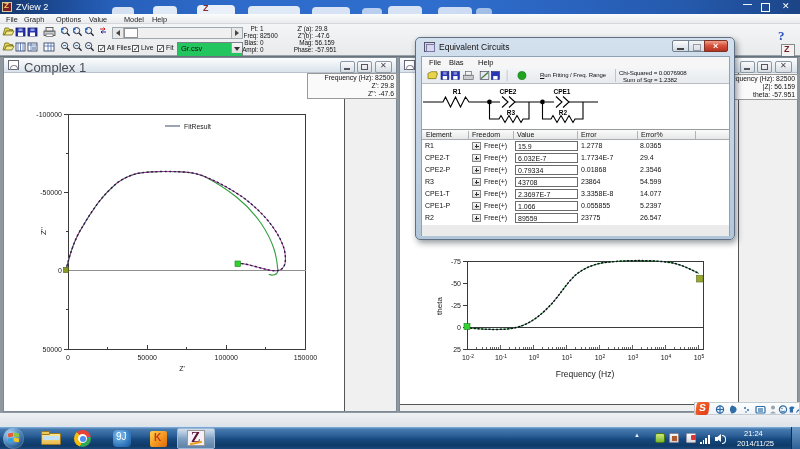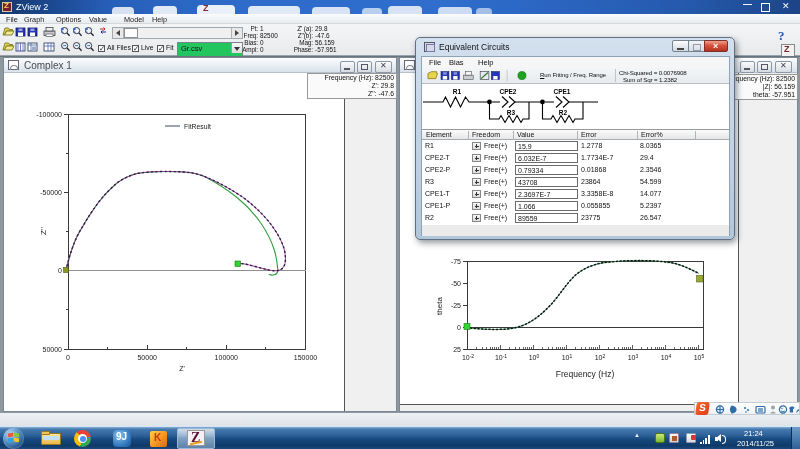--- a/index.html
+++ b/index.html
@@ -152,21 +152,21 @@
         <div class="abs" style="left:0;top:2px;width:20px;height:12px;background:linear-gradient(#fbe89a,#e8b94e);border:1px solid #a07820;border-radius:1px;box-sizing:border-box;"></div>
         <div class="abs" style="left:0;top:0;width:9px;height:4px;background:#e8c95e;border:1px solid #a07820;border-radius:1px 1px 0 0;box-sizing:border-box;"></div>
         <div class="abs" style="left:2px;top:5px;width:16px;height:4px;background:#bfe0f7;border-radius:1px;"></div>
       </div>
 <div class="abs" style="left:74px;top:428px;"></div>
 <div class="abs" style="left:74px;top:3px;width:17px;height:17px;border-radius:50%;background:conic-gradient(from -40deg,#ea4335 0 33%,#4285f4 33% 34%,#34a853 34% 66%,#fbbc05 66% 100%);">
         <div class="abs" style="left:4px;top:4px;width:9px;height:9px;border-radius:50%;background:#fff;"></div>
         <div class="abs" style="left:5.5px;top:5.5px;width:6px;height:6px;border-radius:50%;background:#4e8df5;"></div>
       </div>
 <div class="abs" style="left:113px;top:3px;width:18px;height:17px;border-radius:4px;background:radial-gradient(circle at 35% 30%,#7fc0f0,#2d72b8 70%,#1b5693);">
-        <span style="position:absolute;left:3px;top:1px;font-size:10px;color:#fff;font-weight:bold;">9J</span>
+        <span style="position:absolute;left:3px;top:1px;font-size:10px;color:#fff;font-weight:normal;">9J</span>
       </div>
 <div class="abs" style="left:150px;top:4px;width:17px;height:16px;background:linear-gradient(135deg,#ffd24a,#f2901e 60%,#d86b10);border-radius:2px;">
         <span style="position:absolute;left:4px;top:1px;font-size:10px;color:#c03a1a;font-weight:bold;">K</span>
       </div>
 <div class="abs" style="left:177px;top:1px;width:38px;height:21px;background:linear-gradient(rgba(255,255,255,.75),rgba(220,235,250,.55) 45%,rgba(170,200,230,.5));border:1px solid #9cb8d4;border-radius:2px;box-sizing:border-box;">
         <div class="abs" style="left:9px;top:1px;width:18px;height:16px;background:#f5f0f5;border:1px solid #999;box-sizing:border-box;">
           <span style="position:absolute;left:3px;top:-1px;font-size:14px;color:#5c1030;font-weight:bold;font-family:'Liberation Serif',serif;">Z</span>
           <div class="abs" style="left:2px;top:11px;width:12px;height:2px;background:#e8a020;transform:rotate(-12deg);"></div>
         </div>
       </div>
@@ -194,21 +194,21 @@
 <div class="abs" style="left:791px;top:0;width:1px;height:23px;background:#0c3055;"></div>
 <div class="abs" style="left:792px;top:0;width:8px;height:23px;background:linear-gradient(#6e9cc8,#2c5e94);"></div>
 </div>
 
 <div class="abs" style="left:3px;top:57px;width:394px;height:355px;background:#fff;border:1px solid #7b8895;box-sizing:border-box;">
 
   <div class="abs" style="left:0;top:0;width:392px;height:15px;background:linear-gradient(#fcfdfe,#d9e2ea);border-bottom:1px solid #b8c2cc;box-sizing:border-box;">
     <div class="abs" style="left:4px;top:2px;width:11px;height:10px;background:#fff;border:1px solid #667;box-sizing:border-box;">
           <div class="abs" style="left:1px;top:4px;width:6px;height:4px;border:1px solid #889;border-bottom:none;border-radius:4px 4px 0 0;"></div>
         </div>
-    <div class="tx" style="left:20px;top:2px;font-size:10px;color:#4a4a52;">Complex 1</div>
+    <div class="tx" style="left:20px;top:2px;font-size:13px;color:#4a4a52;">Complex 1</div>
     <div class="abs" style="left:336px;top:3px;width:13px;height:10px;background:linear-gradient(#fafafa,#d8dde2);border:1px solid #8a97a4;border-radius:2px;">
           <div class="abs" style="left:3px;top:6px;width:6px;height:2px;background:#556;"></div>
         </div>
     <div class="abs" style="left:353px;top:3px;width:13px;height:10px;background:linear-gradient(#fafafa,#d8dde2);border:1px solid #8a97a4;border-radius:2px;">
           <div class="abs" style="left:3px;top:2px;width:5px;height:4px;border:1px solid #556;"></div>
         </div>
     <div class="abs" style="left:371px;top:3px;width:15px;height:10px;background:linear-gradient(#fafafa,#d8dde2);border:1px solid #8a97a4;border-radius:2px;">
           <span style="position:absolute;left:4px;top:-1.5px;font-size:8px;color:#445;">✕</span>
         </div>
   </div>

